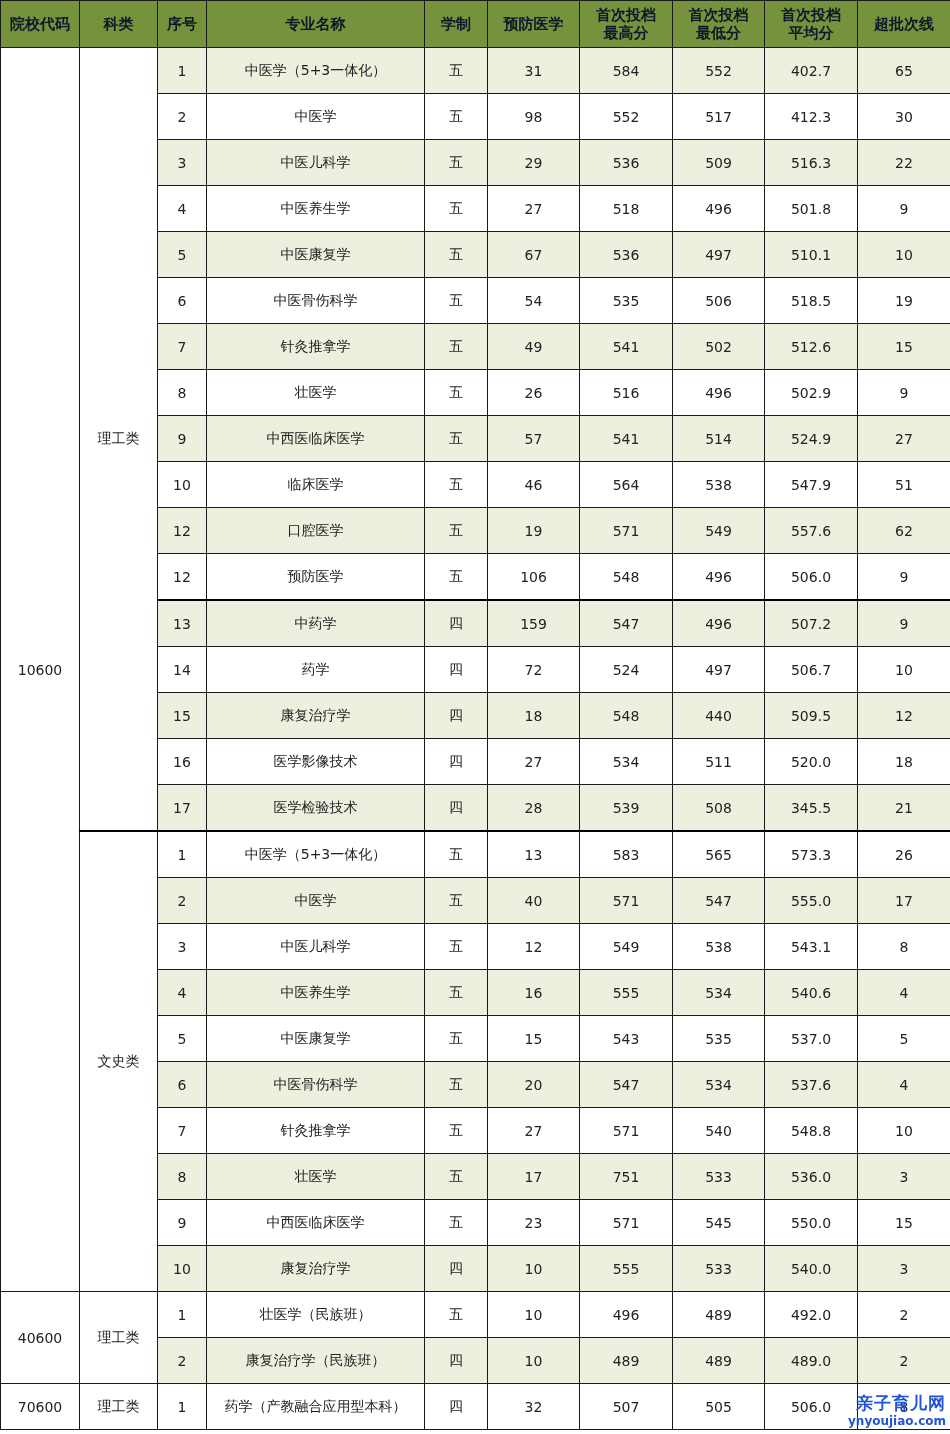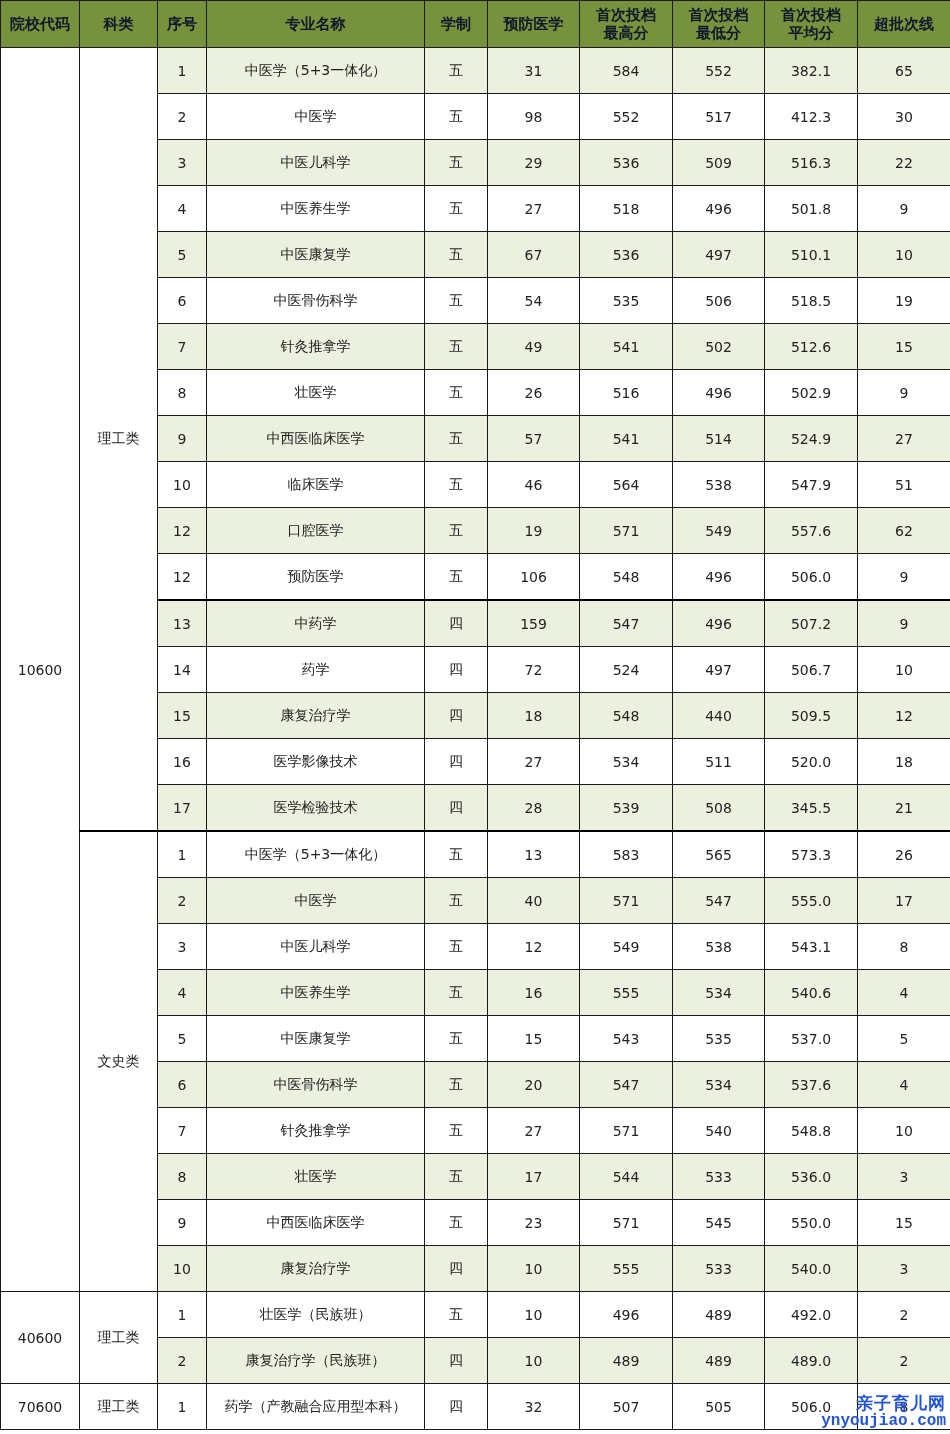--- a/index.html
+++ b/index.html
@@ -7,21 +7,21 @@
          font-family: "DejaVu Sans", "Liberation Sans", sans-serif; }
   table { border-collapse: collapse; table-layout: fixed; width: 950px; position: absolute; left: 0; top: 0; }
   th, td { border: 1px solid #1a1a1a; text-align: center; vertical-align: middle; padding: 0; }
   th { background: #76923c; color: #0f172a; font-weight: bold; font-size: 15px; height: 46px; line-height: 18px; }
   td { font-size: 14px; color: #222; height: 45px; }
   tr.alt td.c { background: #ebf1de; }
   td.merge { background: #ffffff !important; }
   tr.group-top td { border-top: 2.5px solid #000; }
   .watermark { position: absolute; right: 4px; bottom: 4px; text-align: right; line-height: 18px; pointer-events: none; }
   .watermark .wm1 { color: #2255d6; font-weight: bold; font-size: 17px; letter-spacing: 1px; }
-  .watermark .wm2 { color: #2255d6; font-weight: bold; font-size: 16px; font-family: Liberation Mono, monospace; }
+  .watermark .wm2 { color: #2255d6; font-weight: bold; font-size: 12px; }
 </style>
 </head>
 <body>
 
 <table>
   <colgroup>
     <col style="width:79px">
       <col style="width:78px">
       <col style="width:49px">
       <col style="width:218px">
@@ -72,21 +72,21 @@
   <tbody id="table-body">
       <tr class="alt">
         <td class="merge merge-keep" rowspan="27">10600</td>
         <td class="merge" rowspan="17">理工类</td>
         <td class="c">1</td>
         <td class="c">中医学（5+3一体化）</td>
         <td class="c">五</td>
         <td class="c">31</td>
         <td class="c">584</td>
         <td class="c">552</td>
-        <td class="c">382.1</td>
+        <td class="c">402.7</td>
         <td class="c">65</td>
       </tr>
       <tr>
         <td class="c">2</td>
         <td class="c">中医学</td>
         <td class="c">五</td>
         <td class="c">98</td>
         <td class="c">552</td>
         <td class="c">517</td>
         <td class="c">412.3</td>
@@ -311,21 +311,21 @@
         <td class="c">571</td>
         <td class="c">540</td>
         <td class="c">548.8</td>
         <td class="c">10</td>
       </tr>
       <tr class="alt">
         <td class="c">8</td>
         <td class="c">壮医学</td>
         <td class="c">五</td>
         <td class="c">17</td>
-        <td class="c">544</td>
+        <td class="c">751</td>
         <td class="c">533</td>
         <td class="c">536.0</td>
         <td class="c">3</td>
       </tr>
       <tr>
         <td class="c">9</td>
         <td class="c">中西医临床医学</td>
         <td class="c">五</td>
         <td class="c">23</td>
         <td class="c">571</td>

